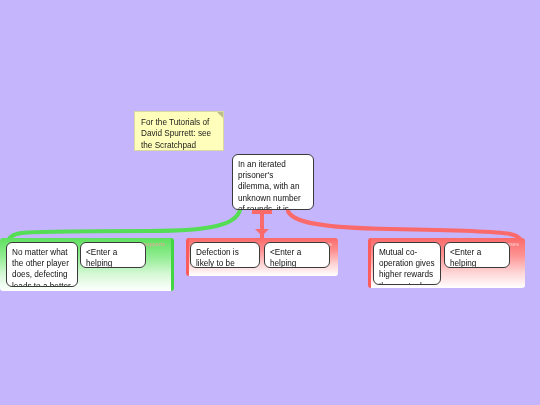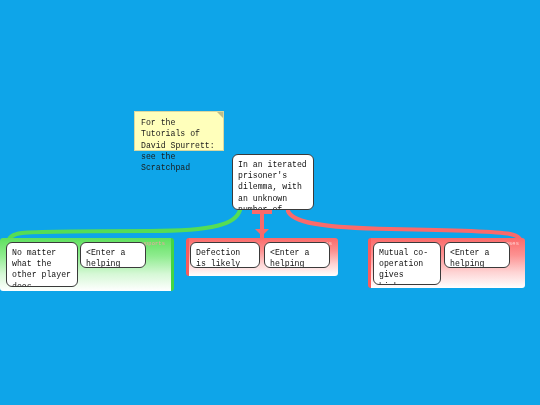--- a/index.html
+++ b/index.html
@@ -5,23 +5,23 @@
 <style>
   html, body {
     margin: 0;
     padding: 0;
     background: #000000;
   }
   #canvas {
     position: relative;
     width: 540px;
     height: 405px;
-    background: #0ea5e9;
+    background: #c4b5fd;
     overflow: hidden;
-    font-family: Liberation Mono, monospace;
+    font-family: Liberation Sans, sans-serif;
   }
 
   
   #connectors {
     position: absolute;
     left: 0; top: 0;
     width: 540px; height: 405px;
     pointer-events: none;
   }
 

